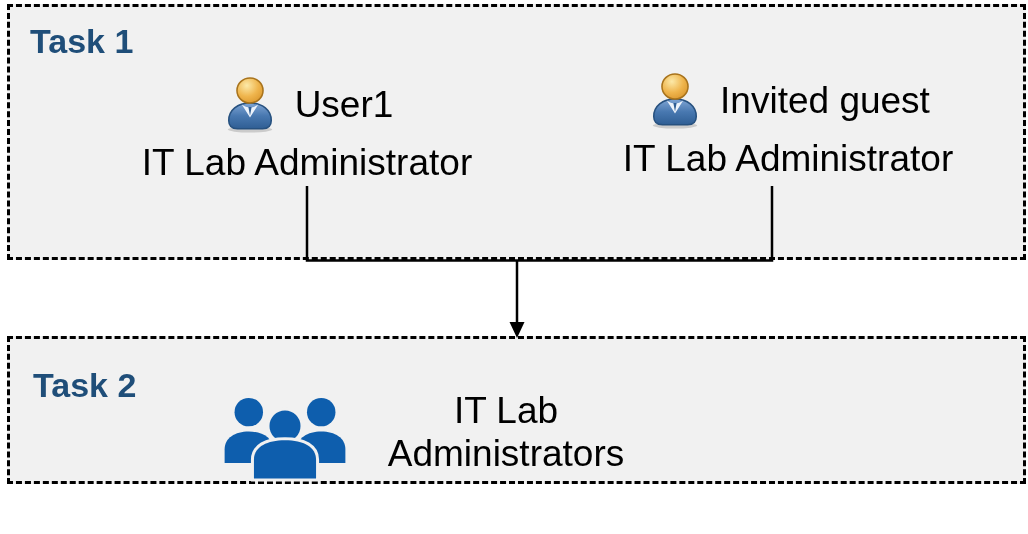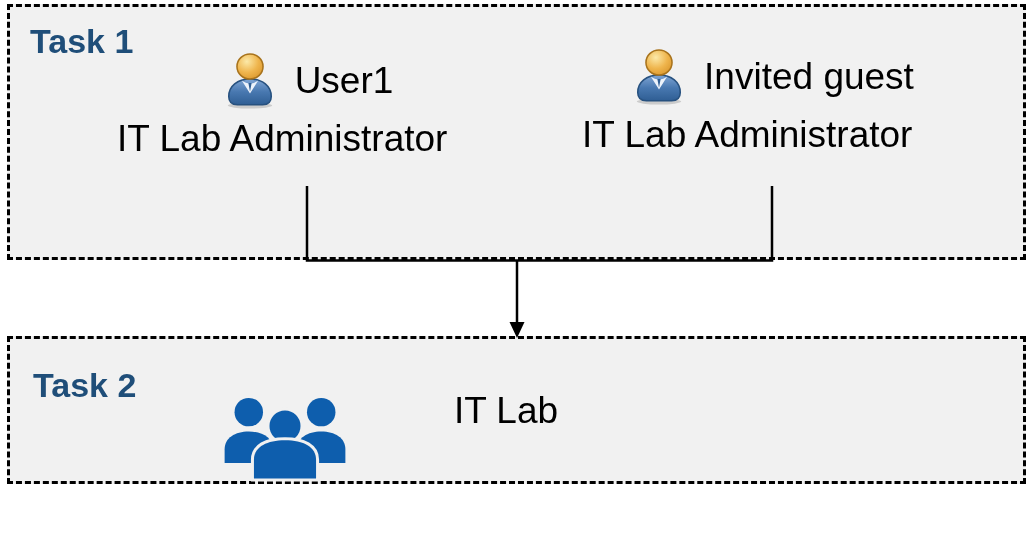--- a/index.html
+++ b/index.html
@@ -29,24 +29,25 @@
     color: #1F4E79;
     line-height: 1.1;
     white-space: nowrap;
   }
   .task1 .task-label { left: 20px; top: 16px; }
   .task2 .task-label { left: 23px; top: 28px; }
 
   .entity {
     position: absolute;
     width: 380px;
-    text-align: left;
+    text-align: center;
+    margin-top: 24px;
   }
   .entity.entity-1 { left: 107px; top: 45px; }
-  .entity.entity-2 { left: 572px; top: 41px; }
+  .entity.entity-2 { left: 588px; top: 41px; }
   .entity-top {
     display: flex;
     align-items: center;
     justify-content: center;
     gap: 16px;
     height: 58px;
   }
   .entity-name { font-size: 37px; line-height: 1.1; white-space: nowrap; }
   .entity-role { font-size: 37px; line-height: 1.1; margin-top: 9px; white-space: nowrap; }
 
@@ -149,20 +150,21 @@
         <path d="M94 80 L94 64 C94 51 106 43.5 122 43.5 C138 43.5 150 51 150 64 L150 80 Z"></path>
         <g stroke="#F1F1F1" stroke-width="7" paint-order="stroke">
           <circle cx="80" cy="37" r="18"></circle>
           <path d="M44 98 L44 76 C44 61.5 58.5 53.5 80 53.5 C101.5 53.5 116 61.5 116 76 L116 98 Z"></path>
         </g>
       </g>
     </svg>
 
     <div class="group-name">
       <div>IT Lab</div>
+      <div>Administrators</div>
     </div>
   </div>
 
   <svg class="connector-overlay" viewBox="0 0 1028 534" aria-hidden="true">
     <g stroke="#000000" stroke-width="2.5" fill="none">
       <path d="M307 186 L307 260.5 L772 260.5 L772 186"></path>
       <path d="M517 260.5 L517 326"></path>
     </g>
     <polygon points="517,338 509.5,322 524.5,322" fill="#000000"></polygon>
   </svg>

